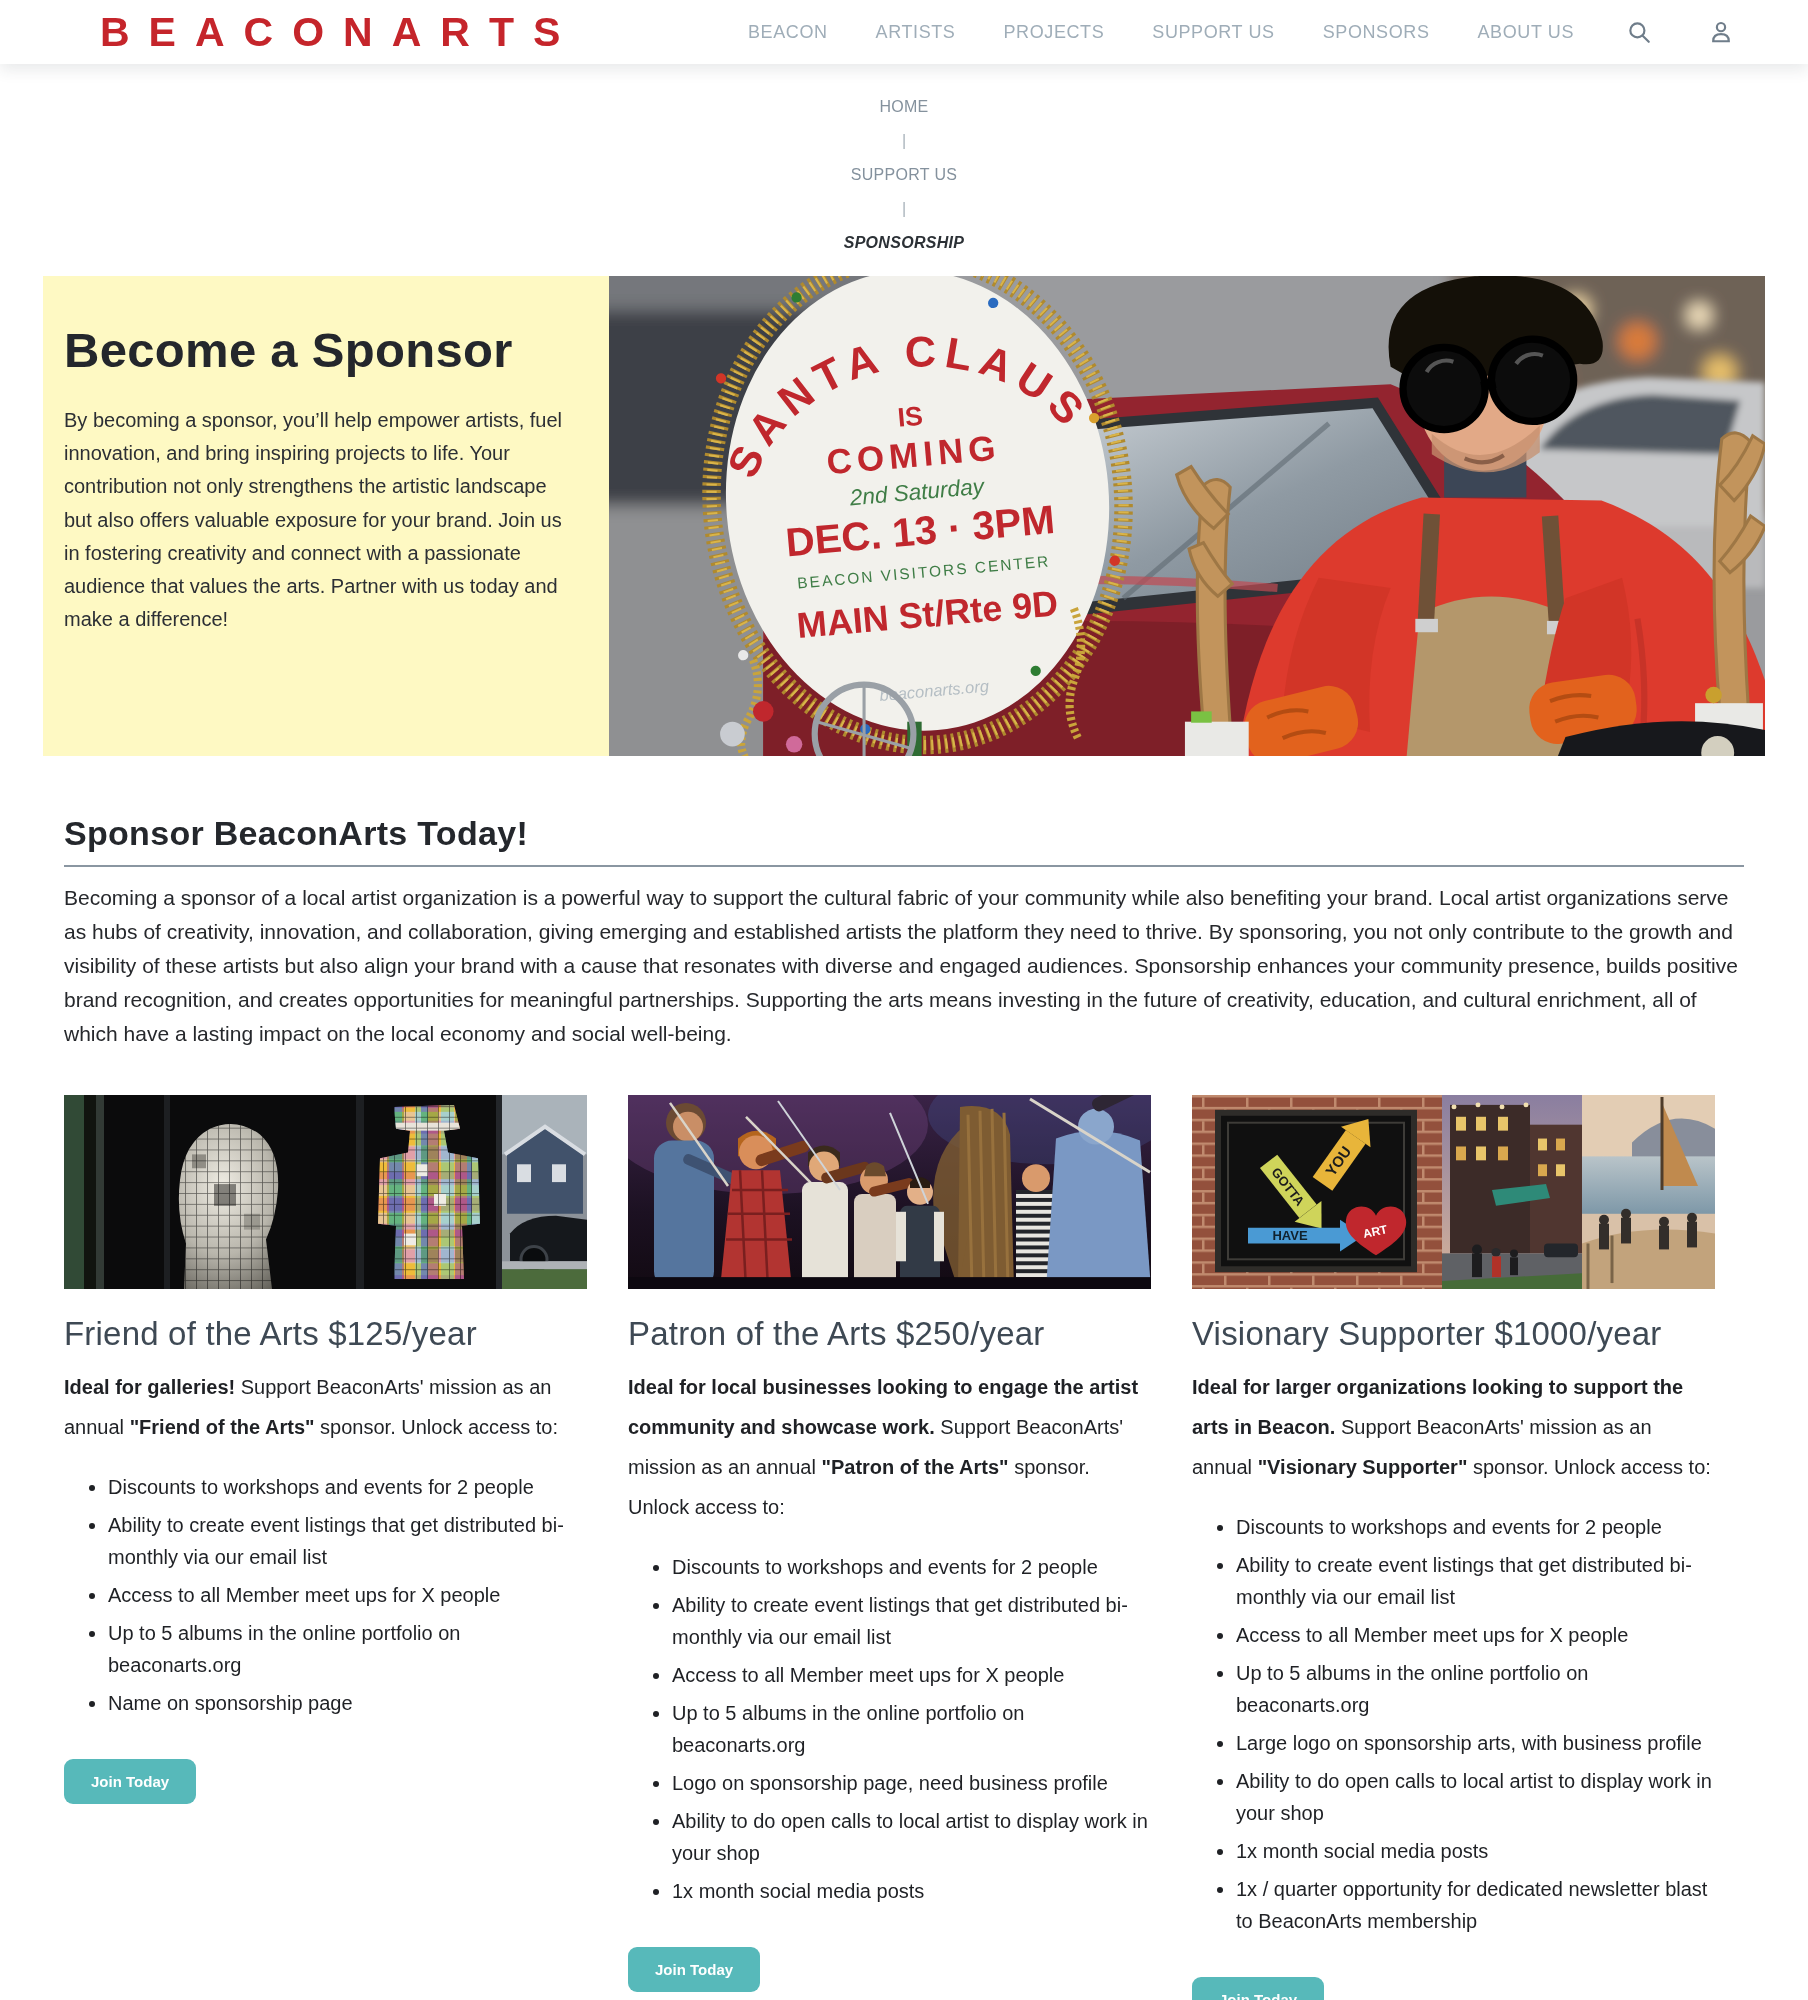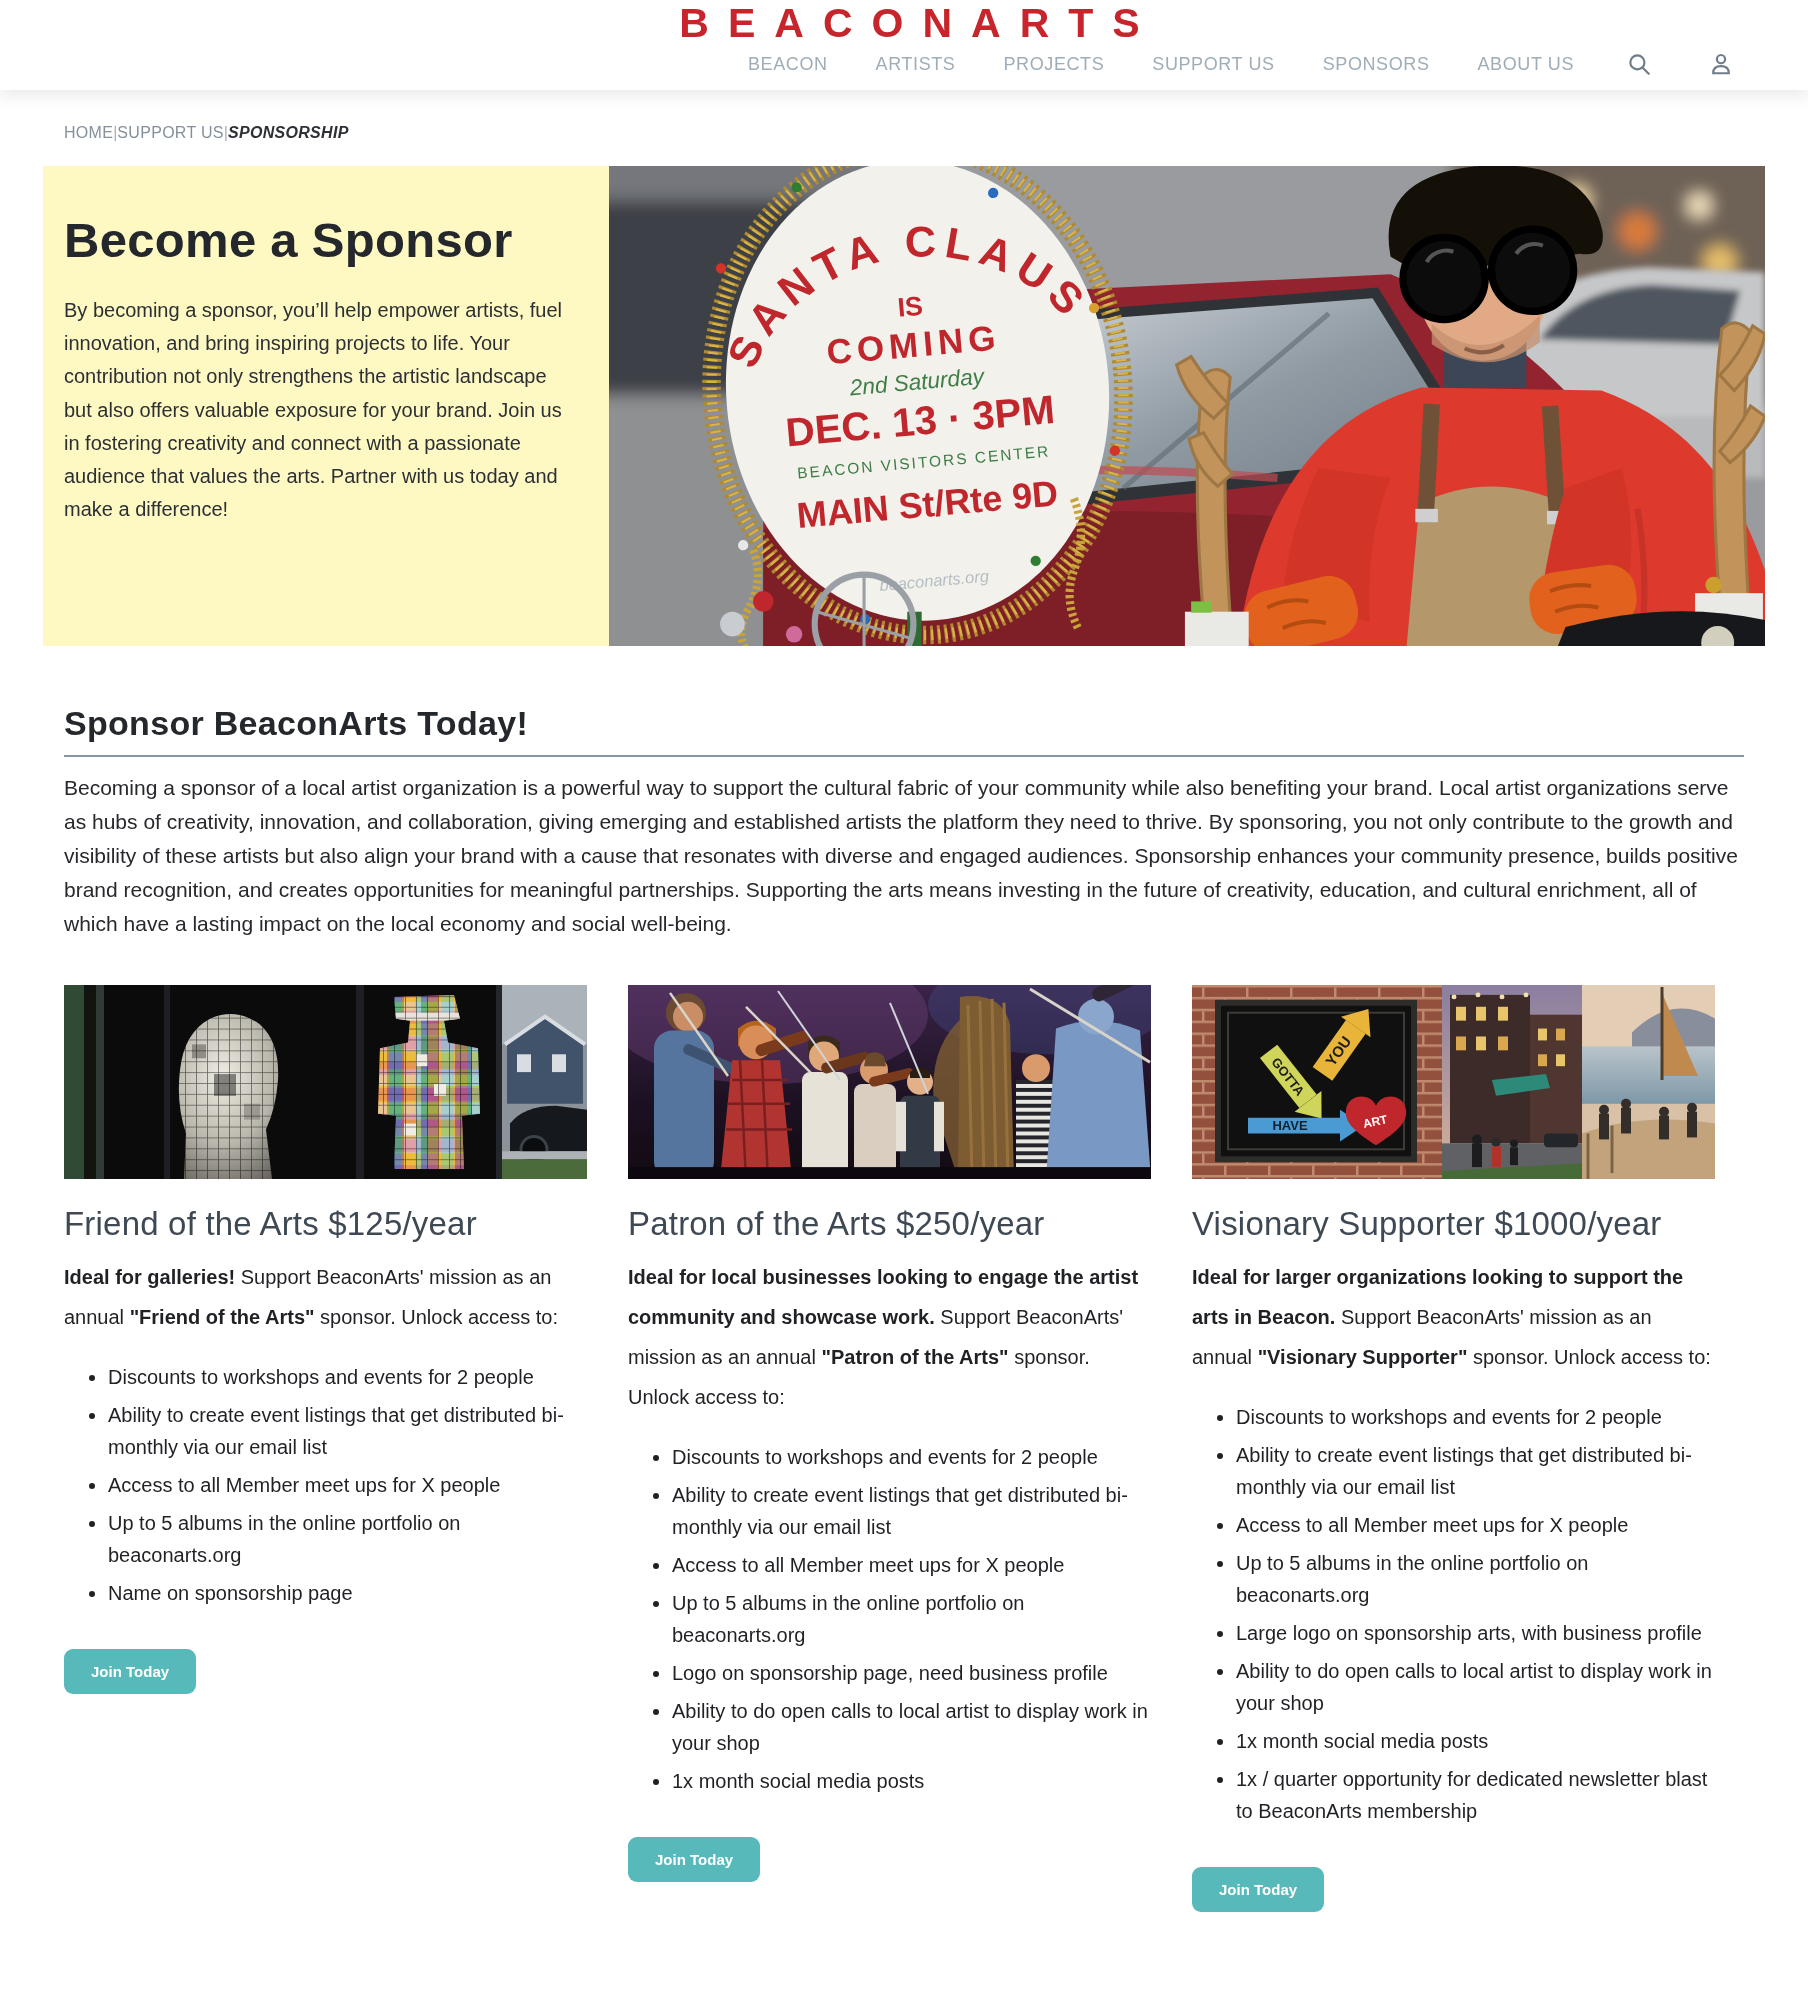--- a/index.html
+++ b/index.html
@@ -1,27 +1,27 @@
 <!DOCTYPE html>
 <html><head>
 <meta charset="utf-8">
 <style>
   html,body{margin:0;padding:0;background:#ffffff;}
   body{width:1808px;height:2000px;overflow:hidden;font-family:"Liberation Sans",sans-serif;color:#26282c;}
   a{text-decoration:none;}
 
   
-  .header{height:90px;display:flex;align-items:center;padding:0 70px 0 100px;background:#fff;position:relative;z-index:3;box-shadow:0 6px 14px rgba(40,50,60,.10);flex-direction:column;}
+  .header{height:64px;display:flex;align-items:center;padding:0 70px 0 100px;background:#fff;position:relative;z-index:3;box-shadow:0 6px 14px rgba(40,50,60,.10);}
   .logo{font-size:41px;font-weight:bold;letter-spacing:19px;color:#c5252b;white-space:nowrap;cursor:pointer;}
   .nav{margin-left:auto;display:flex;align-items:center;gap:48px;}
   .nav a{font-size:18px;color:#9fadb8;letter-spacing:.6px;cursor:pointer;}
   .icon-btn{display:flex;align-items:center;justify-content:center;width:34px;height:34px;cursor:pointer;}
 
   
-  .breadcrumb{display:flex;align-items:center;padding:34px 64px 14px;font-size:16px;background:#fff;}
+  .breadcrumb{display:flex;align-items:center;gap:16px;padding:34px 64px 14px;font-size:16px;background:#fff;flex-direction:column;}
   .breadcrumb a{color:#84919d;letter-spacing:.3px;}
   .breadcrumb .sep{color:#a7b1ba;}
   .breadcrumb .current{color:#2c3136;font-style:italic;font-weight:bold;letter-spacing:.3px;}
 
   
   .hero{margin:10px 43px 0;height:480px;display:flex;background:#fef9c3;overflow:hidden;}
   .hero-text{flex:0 0 566px;width:566px;box-sizing:border-box;padding:28px 42px 0 21px;}
   .hero-text h1{font-size:49px;color:#24272c;margin:18px 0 26px;letter-spacing:.3px;}
   .hero-text p{font-size:20px;line-height:1.66;color:#2c2f34;margin:0;}
   .hero-photo{flex:1;min-width:0;height:480px;display:block;}

